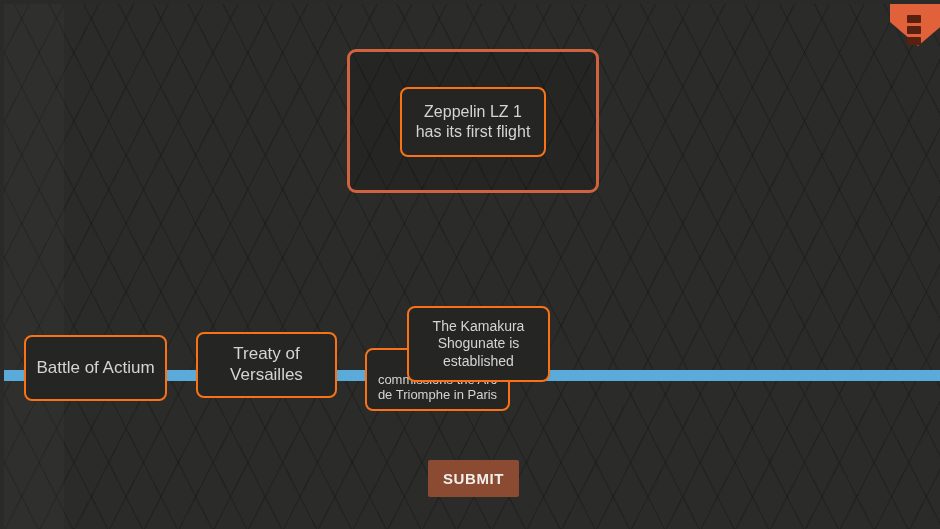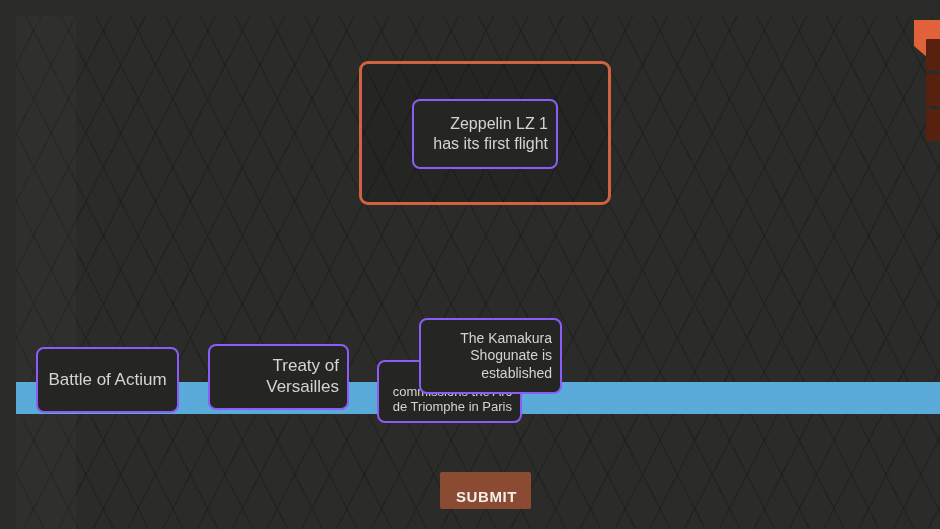--- a/index.html
+++ b/index.html
@@ -1,16 +1,16 @@
 <!DOCTYPE html>
 <html><head>
 <meta charset="utf-8">
 <title>Timeline Drag and Drop</title>
 <style>
-  * { box-sizing: border-box; margin: 0; padding: 16px; }
+  * { box-sizing: border-box; margin: 0; padding: 4px; }
 
   html, body {
     width: 940px;
     height: 529px;
     overflow: hidden;
   }
 
   body {
     position: relative;
     background-color: #2a2a28;
@@ -97,28 +97,28 @@
     height: 144px;
     border: 3px solid #cf6340;
     border-radius: 9px;
     background: rgba(0,0,0,0.12);
     z-index: 10;
   }
 
   
   .event-card {
     position: absolute;
-    border: 2px solid #8b5cf6;
+    border: 2px solid #f97316;
     border-radius: 8px;
     background: #252523;
     color: #d4d4d2;
     display: flex;
     align-items: center;
     justify-content: center;
-    text-align: right;
+    text-align: center;
     line-height: 1.22;
     padding: 4px 8px;
     cursor: grab;
     user-select: none;
   }
 
   
   #card-zeppelin {
     left: 396px;
     top: 83px;

